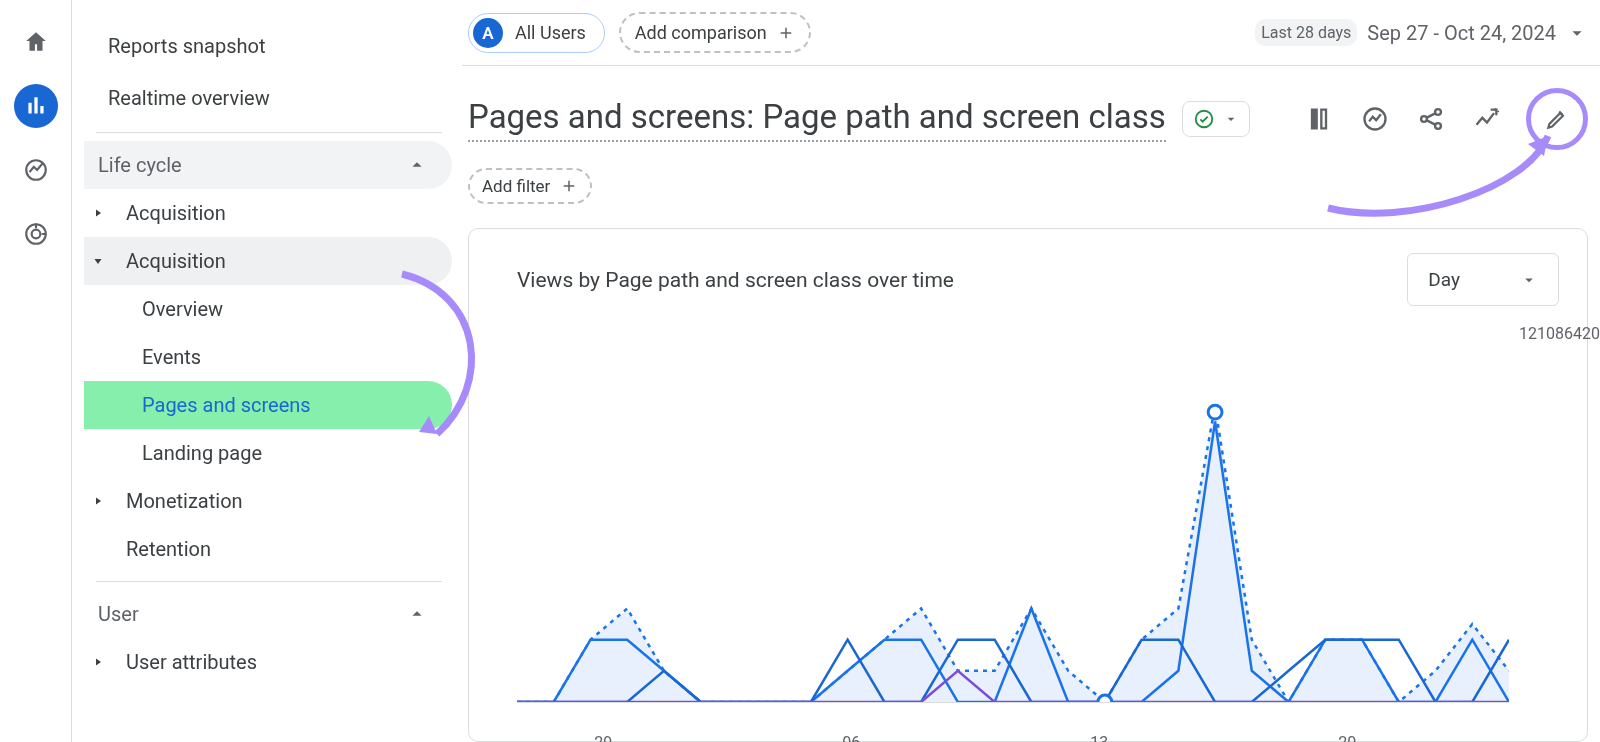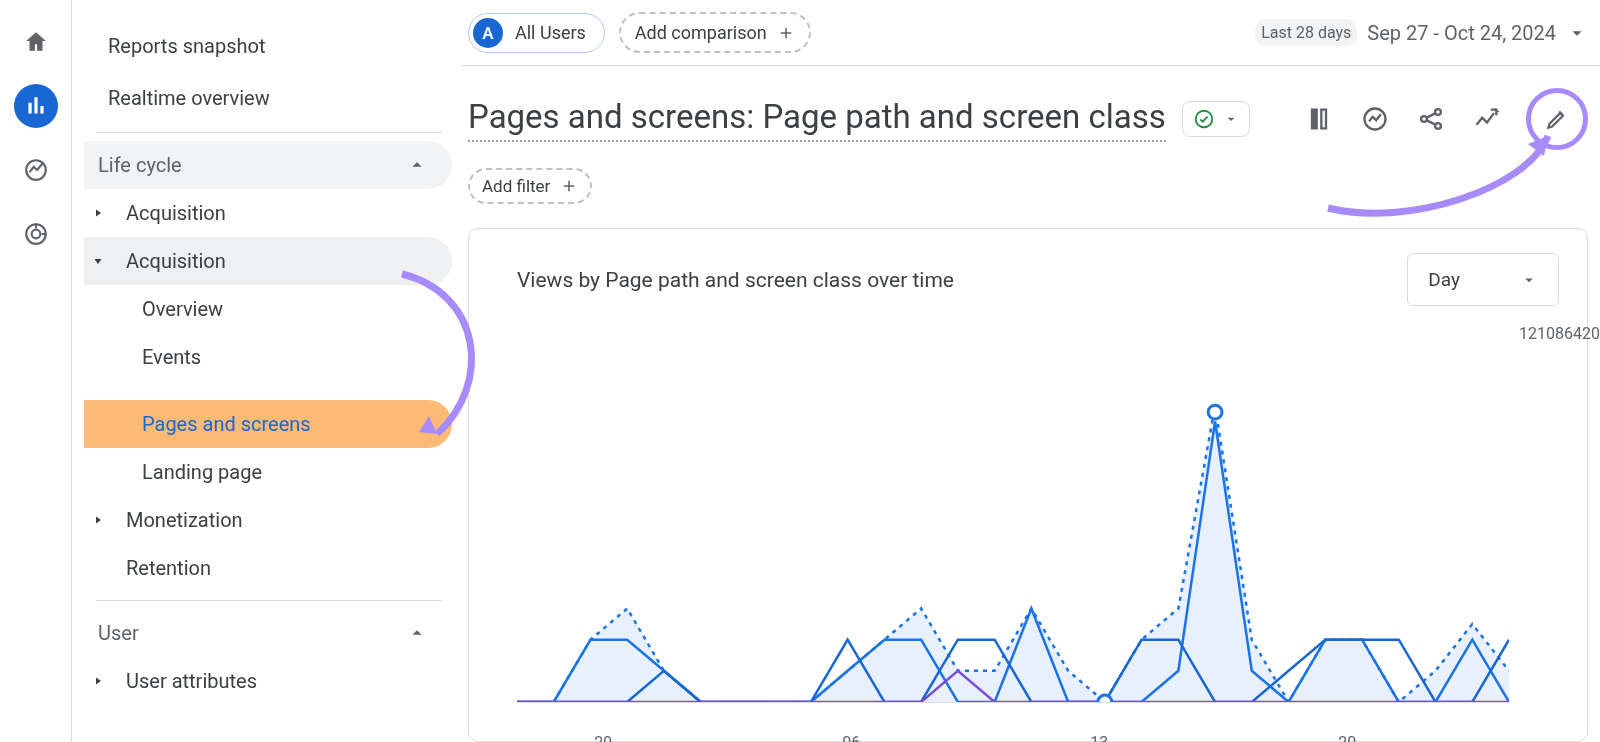--- a/index.html
+++ b/index.html
@@ -66,21 +66,21 @@
   }
   .sb-item .arrow { width: 20px; display:flex; justify-content:center; }
   .sb-item.expanded { background:#eef0f1; }
   .sb-sub {
     padding: 12px 24px 12px 58px;
     font-size: 20px;
     border-radius: 0 28px 28px 0;
     margin-right: 10px;
     cursor: pointer;
   }
-  .sb-sub.active { background:#fdba74; color:#1967d2;margin-top:19px; }
+  .sb-sub.active { background:#86efac; color:#1967d2; }
   
   .main {
     flex: 1;
     display: flex; flex-direction: column;
     background: #fff;
   }
   .topbar {
     display: flex; align-items: center;
     padding: 8px 12px 8px 6px;
     gap: 14px;

